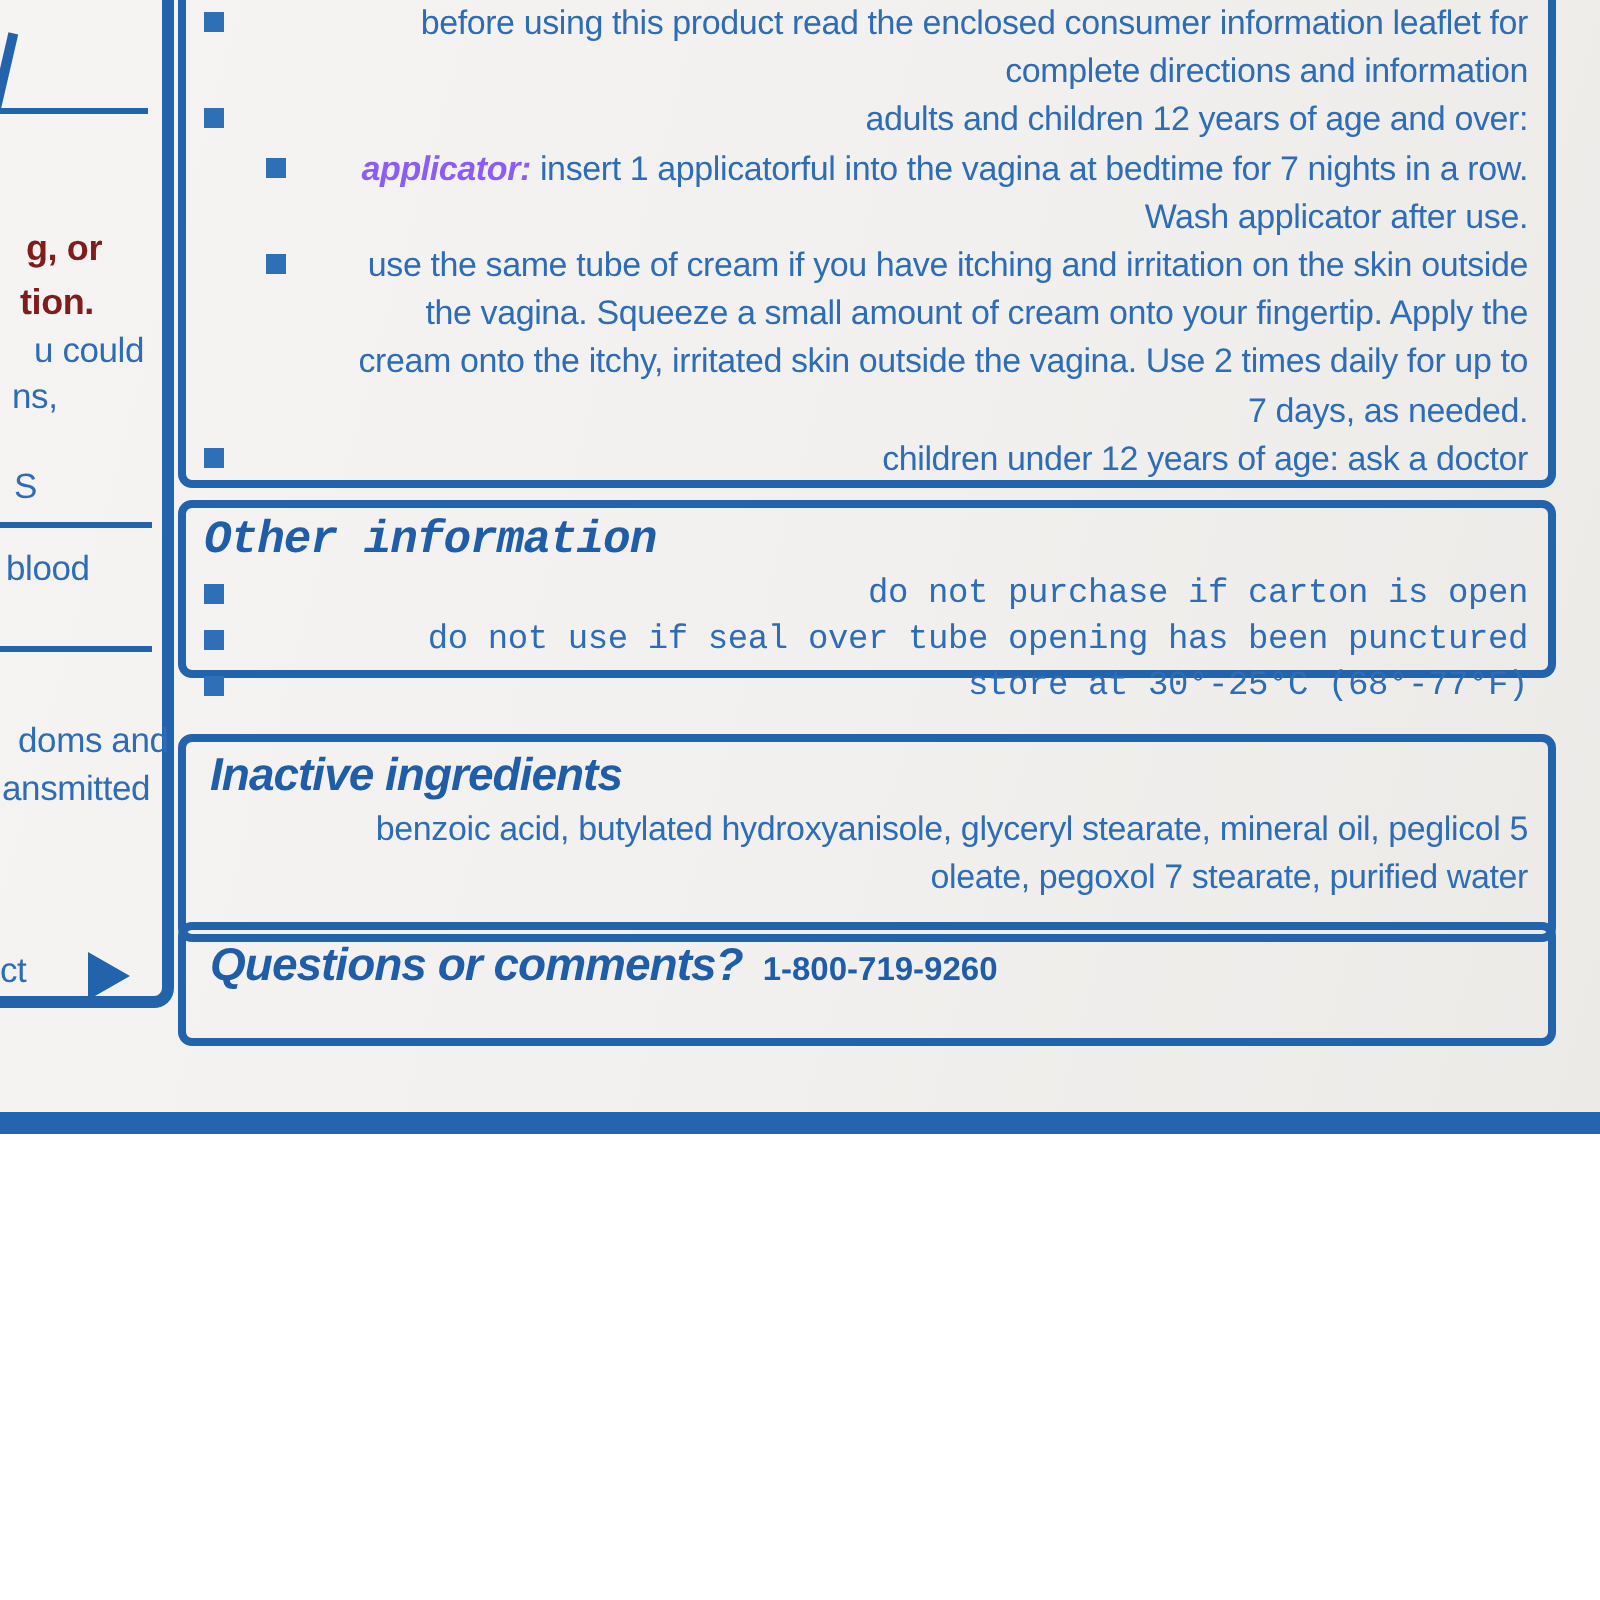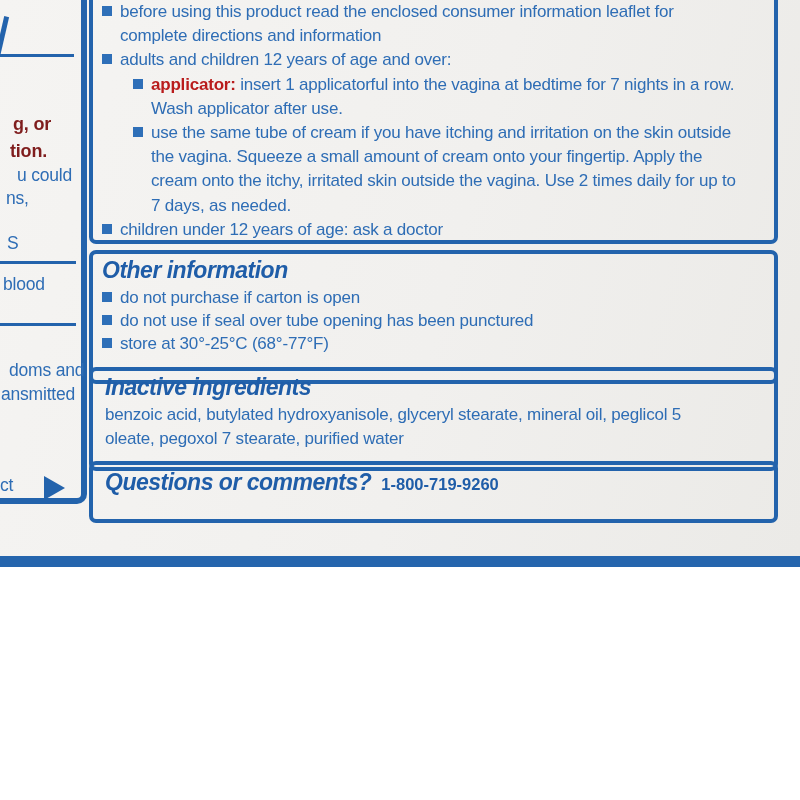--- a/index.html
+++ b/index.html
@@ -25,31 +25,31 @@
   .lp-div{position:absolute;left:0;height:3px;background:#2363ac;}
   .lp-stroke{position:absolute;left:9px;top:26px;width:4.5px;height:46px;background:#2363ac;transform:rotate(13deg);}
   .lp-arrow{position:absolute;left:54px;top:486px;width:0;height:0;
     border-left:21px solid #2363ac;border-top:12px solid transparent;border-bottom:12px solid transparent;}
   
   .box{
     position:absolute;left:89px;width:689px;border:4px solid #2363ac;border-radius:7px;
     box-sizing:border-box;
   }
   #box-directions{top:-14px;height:258px;padding:10px 10px 0 9px;}
-  #box-other{top:250px;height:134px;padding:4px 10px 0 9px;}
+  #box-other{top:250px;height:89px;padding:4px 10px 0 9px;font-family:Liberation Mono, monospace;}
   #box-inactive{top:367px;height:104px;padding:4px 10px 0 12px;}
   #box-questions{top:461px;height:62px;padding:5px 10px 0 12px;}
   .row{display:flex;align-items:flex-start;}
   .row .txt{flex:1;min-width:0;}
   .sq{width:10px;height:10px;background:#2e6fb8;margin-top:6px;margin-right:8px;flex:none;}
   .lvl2{margin-left:31px;}
   .body-txt{font-size:17px;line-height:24.2px;letter-spacing:-0.2px;color:#2e6db5;}
   #box-other .body-txt{line-height:23.2px;}
-  .fitline{display:block;white-space:nowrap;transform-origin:0 50%;}
-  .lead{font-weight:bold;color:#b91c1c;}
+  .fitline{display:block;white-space:nowrap;transform-origin:0 50%;text-align:right;}
+  .lead{font-weight:bold;color:#8b5cf6;font-style:italic;}
   .sec-title{
     font-size:23px;line-height:25px;font-weight:bold;font-style:italic;
     color:#1f5da8;letter-spacing:-0.5px;white-space:nowrap;margin:0 0 3px 0;
   }
   .para{font-size:17px;line-height:23.5px;letter-spacing:-0.2px;color:#2e6db5;}
   .q-row{display:flex;align-items:baseline;}
   .phone{font-weight:bold;font-style:normal;font-size:16.5px;letter-spacing:0;color:#1f5da8;margin-left:10px;white-space:nowrap;}
 </style>
 </head>
 <body>

